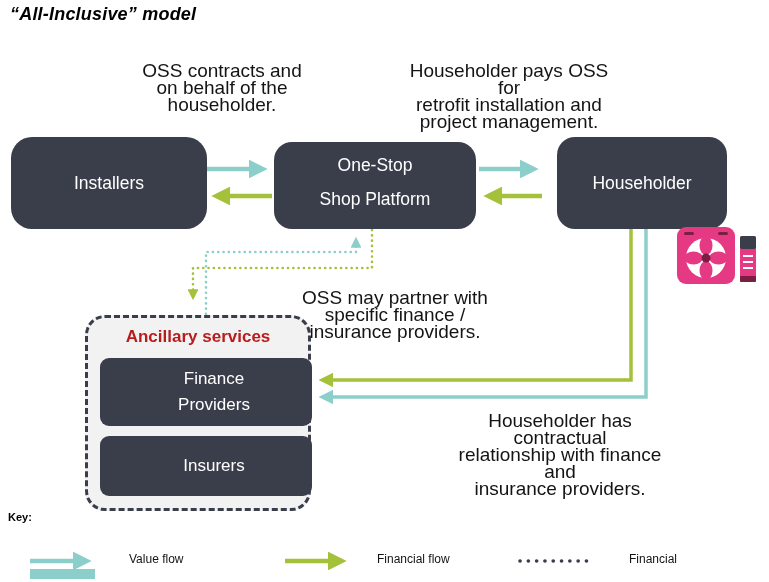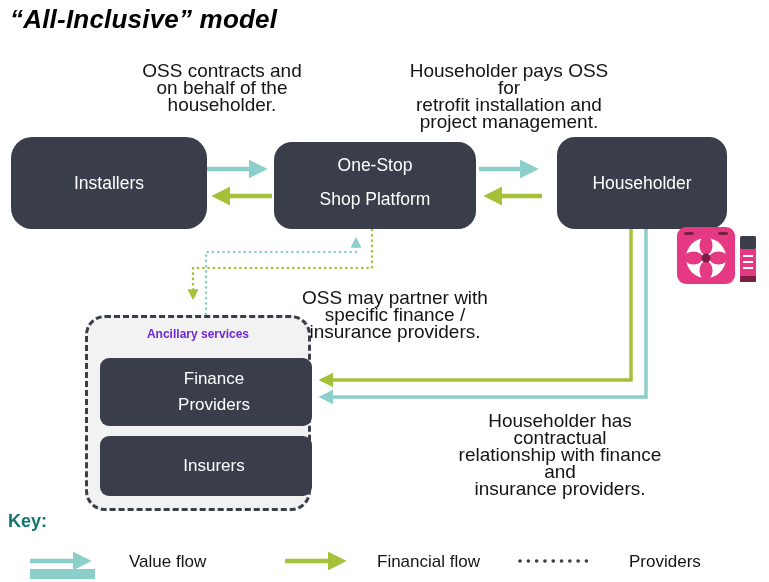--- a/index.html
+++ b/index.html
@@ -2,21 +2,21 @@
 <html><head>
 <meta charset="utf-8">
 <style>
   html,body { margin:0; padding:0; background:#fff; }
   .stage {
     position:relative; width:769px; height:582px; background:#ffffff;
     font-family:"Liberation Sans", sans-serif; overflow:hidden; color:#111;
   }
   .title {
     position:absolute; left:10px; top:4px; margin:0;
-    font-size:26px; font-weight:bold; font-style:italic; color:#000;
+    font-size:18px; font-weight:bold; font-style:italic; color:#000;
     letter-spacing:0.2px;
   }
   .overlay { position:absolute; left:0; top:0; pointer-events:none; }
 
   .node {
     position:absolute; background:#3A3E4B; color:#fff; border-radius:18px;
     display:flex; align-items:center; justify-content:center; text-align:center;
     font-size:17.5px;
   }
   #installers  { left:11px;   top:137px; width:196px; height:92px;border-radius:21px; }
@@ -32,35 +32,35 @@
   #ann-oss-partner         { left:285px; top:289px; width:220px; }
   #ann-householder-contract{ left:448px; top:412px; width:224px; }
 
   .ancillary {
     position:absolute; left:85px; top:315px; width:226px; height:196px;
     background:#F2F2F2; border:3px dashed #3A3E4B; border-radius:20px;
     box-sizing:border-box;
   }
   .anc-title {
     position:absolute; top:9px; left:0; width:100%; text-align:center;
-    font-weight:bold; font-size:12px; color:#6d28d9;
+    font-weight:bold; font-size:17px; color:#b91c1c;
   }
   .sub-node {
     position:absolute; left:12px; width:196px; background:#3A3E4B; color:#fff;
     border-radius:9px; display:flex; align-items:center; justify-content:center;
     text-align:center; font-size:17px; line-height:26px;padding-left:16px;
   }
   #finance  { top:40px;  height:68px; }
   #insurers { top:118px; height:60px; }
   #finance span { width:110px; }
 
   .heatpump { position:absolute; left:676px; top:224px; }
 
-  .key-label { position:absolute; left:8px; top:511px; font-weight:bold; font-size:18px; color:#0f766e; }
-  .legend-label { position:absolute; top:552px; font-size:17px; color:#141414; }
+  .key-label { position:absolute; left:8px; top:511px; font-weight:bold; font-size:11px; color:#000000; }
+  .legend-label { position:absolute; top:552px; font-size:12px; color:#141414; }
   #legend-value-label     { left:129px; }
   #legend-financial-label { left:377px; }
   #legend-optional-label  { left:629px; }
 </style>
 </head>
 <body>
 
 <div class="stage">
 
   <h1 class="title">“All-Inclusive” model</h1>
@@ -158,15 +158,15 @@
       <line x1="67" y1="32" x2="77" y2="32"></line>
       <line x1="67" y1="38" x2="77" y2="38"></line>
       <line x1="67" y1="44" x2="77" y2="44"></line>
     </g>
     <rect x="64" y="52" width="16" height="6" rx="1" fill="#7B1F41"></rect>
   </svg>
 
   <div class="key-label">Key:</div>
   <div class="legend-label" id="legend-value-label">Value flow</div>
   <div class="legend-label" id="legend-financial-label">Financial flow</div>
-  <div class="legend-label" id="legend-optional-label">Providers</div>
+  <div class="legend-label" id="legend-optional-label">Financial</div>
 
 </div>
 
 </body></html>

